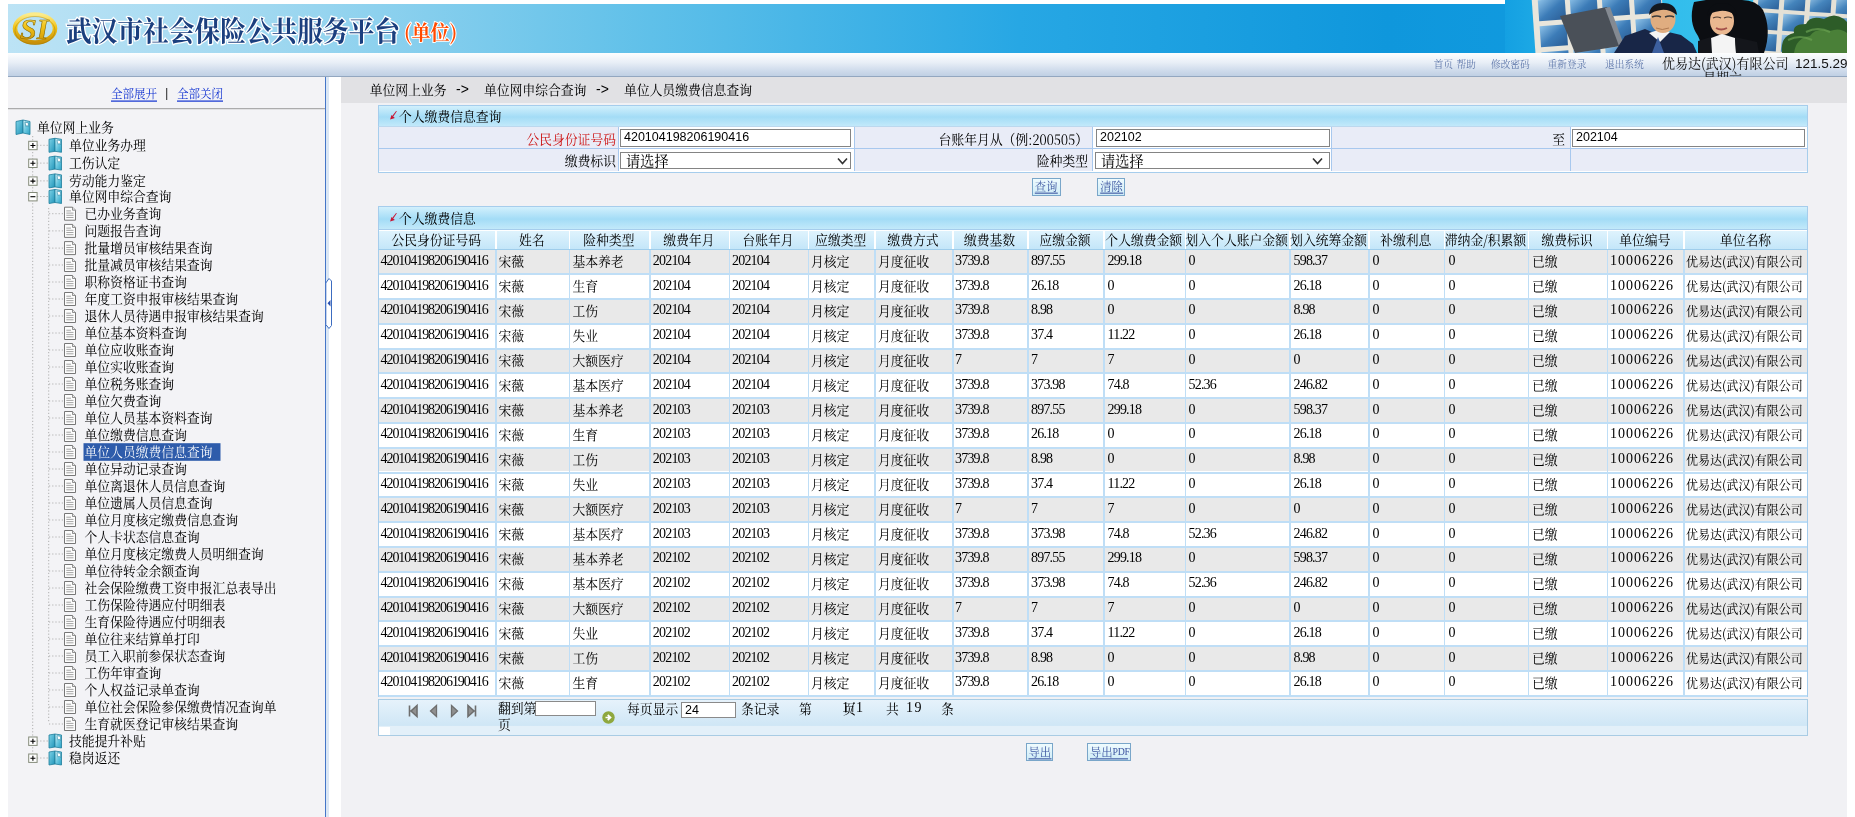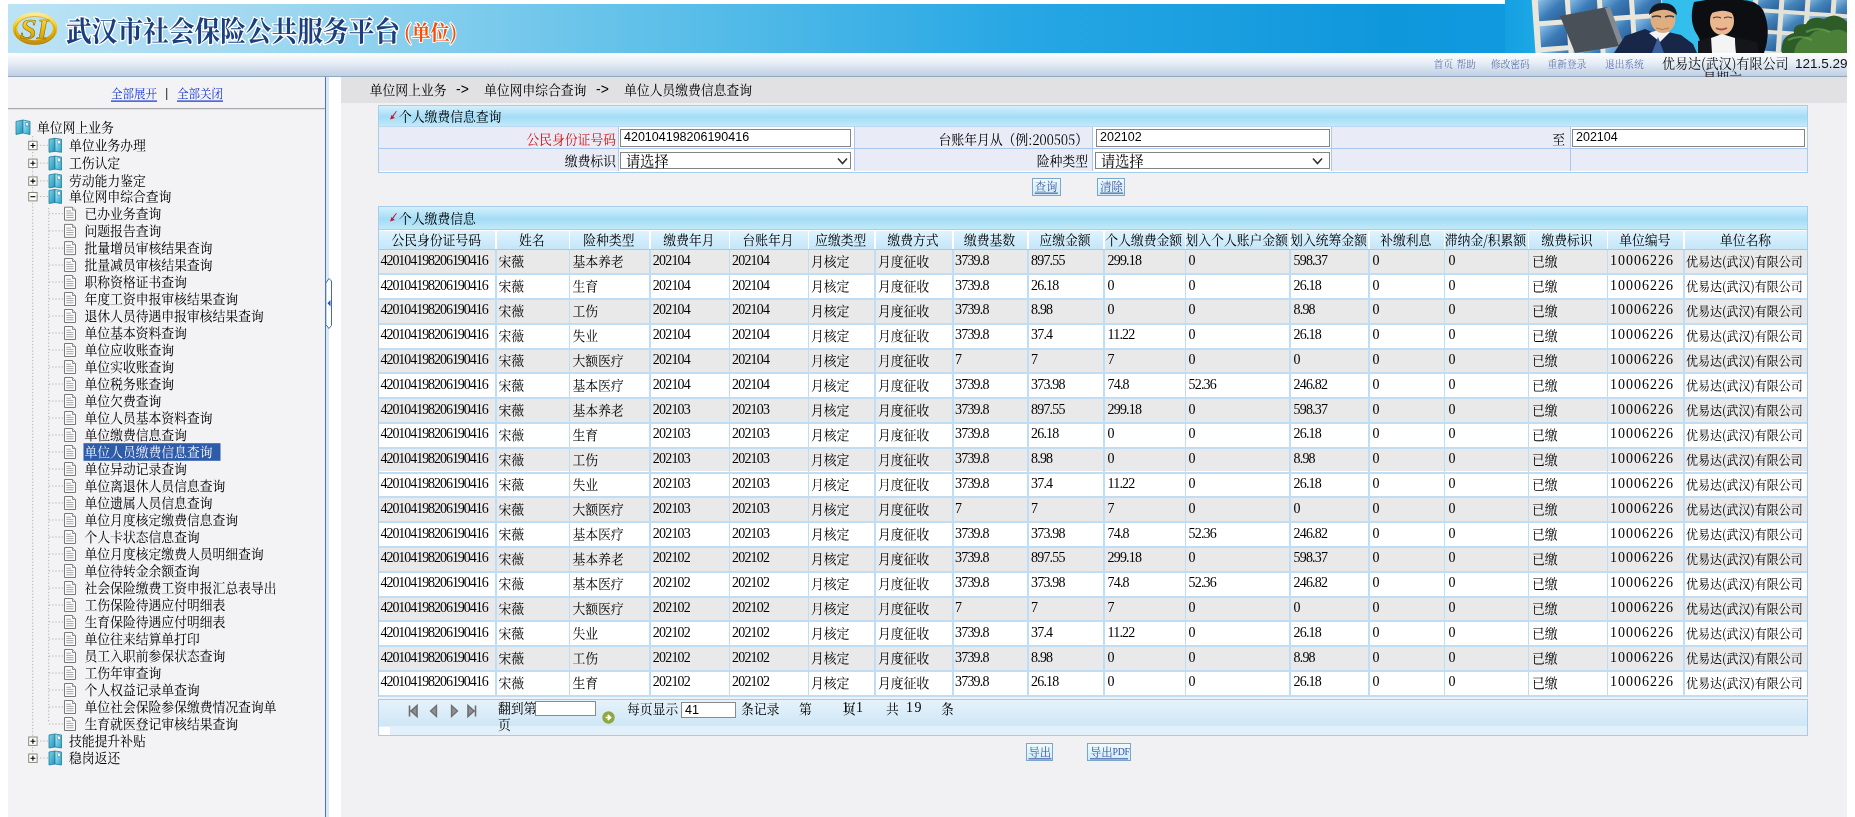--- a/index.html
+++ b/index.html
@@ -296,21 +296,21 @@
 <div style="position:absolute;left:1107.5px;top:674.3px;width:60px;height:18px;line-height:18px;font:14px 'Liberation Serif',serif;color:#000;letter-spacing:-0.8px;">0</div>
 <div style="position:absolute;left:1188.5px;top:674.3px;width:100px;height:18px;line-height:18px;font:14px 'Liberation Serif',serif;color:#000;letter-spacing:-0.8px;">0</div>
 <div style="position:absolute;left:1293.5px;top:674.3px;width:76px;height:18px;line-height:18px;font:14px 'Liberation Serif',serif;color:#000;letter-spacing:-0.8px;">26.18</div>
 <div style="position:absolute;left:1372.5px;top:674.3px;width:70px;height:18px;line-height:18px;font:14px 'Liberation Serif',serif;color:#000;letter-spacing:-0.8px;">0</div>
 <div style="position:absolute;left:1448.5px;top:674.3px;width:80px;height:18px;line-height:18px;font:14px 'Liberation Serif',serif;color:#000;letter-spacing:-0.8px;">0</div>
 <div style="position:absolute;left:1610px;top:674.3px;width:72px;height:18px;line-height:18px;font:14px 'Liberation Serif',serif;color:#000;letter-spacing:1px;">10006226</div>
 <div style="position:absolute;left:377.5px;top:699px;width:1430.5px;height:36.5px;background:linear-gradient(180deg,#e6f2fb 0%,#d0e7f6 70%,#d6eaf7 100%);border:1px solid #a9cce4;"></div>
 <div style="position:absolute;left:378.5px;top:726px;width:1428.5px;height:8.5px;background:#e3f0f9;"></div>
 <div style="position:absolute;left:378.5px;top:727px;width:11px;height:7.5px;background:#fff;"></div>
 <div style="position:absolute;left:534.5px;top:700.5px;width:61px;height:15.5px;line-height:15.5px;background:#fff;border:1px solid #8a8a8a;"></div>
-<div style="position:absolute;left:681px;top:701.5px;width:55px;height:16px;line-height:16px;background:#fff;border:1px solid #8a8a8a;font:12.5px 'Liberation Sans',sans-serif;padding-left:3px;">41</div>
+<div style="position:absolute;left:681px;top:701.5px;width:55px;height:16px;line-height:16px;background:#fff;border:1px solid #8a8a8a;font:12.5px 'Liberation Sans',sans-serif;padding-left:3px;">24</div>
 <div style="position:absolute;left:815px;top:700px;width:30px;height:17px;line-height:17px;font:14px 'Liberation Serif',serif;letter-spacing:1.5px;margin-left:27px;">1/1</div>
 <div style="position:absolute;left:906px;top:700px;width:30px;height:17px;line-height:17px;font:14px 'Liberation Serif',serif;letter-spacing:1.5px;">19</div>
 <div style="position:absolute;left:1031.5px;top:177.5px;width:29px;height:18.8px;background:linear-gradient(180deg,#effbfe 0%,#cfecf7 100%);border:1.6px solid #79a6c9;"></div>
 <div style="position:absolute;left:1097px;top:177.5px;width:27.5px;height:18.8px;background:linear-gradient(180deg,#effbfe 0%,#cfecf7 100%);border:1.6px solid #79a6c9;"></div>
 <div style="position:absolute;left:1026px;top:743.3px;width:26.5px;height:18px;background:linear-gradient(180deg,#effbfe 0%,#cfecf7 100%);border:1.6px solid #79a6c9;"></div>
 <div style="position:absolute;left:1087px;top:743.3px;width:44px;height:18px;background:linear-gradient(180deg,#effbfe 0%,#cfecf7 100%);border:1.6px solid #79a6c9;"></div>
 <div style="position:absolute;left:1795px;top:56px;width:52px;height:15px;line-height:15px;font:13.5px 'Liberation Sans',sans-serif;color:#111;">121.5.29</div>
 <div style="position:absolute;left:165px;top:85px;width:10px;height:17px;line-height:17px;font:13px 'Liberation Sans',sans-serif;color:#333;">|</div>
 <div style="position:absolute;left:456px;top:81px;width:24px;height:17px;line-height:17px;font:14px 'Liberation Sans',sans-serif;color:#000;">-&gt;</div>
 <div style="position:absolute;left:596px;top:81px;width:24px;height:17px;line-height:17px;font:14px 'Liberation Sans',sans-serif;color:#000;">-&gt;</div>

